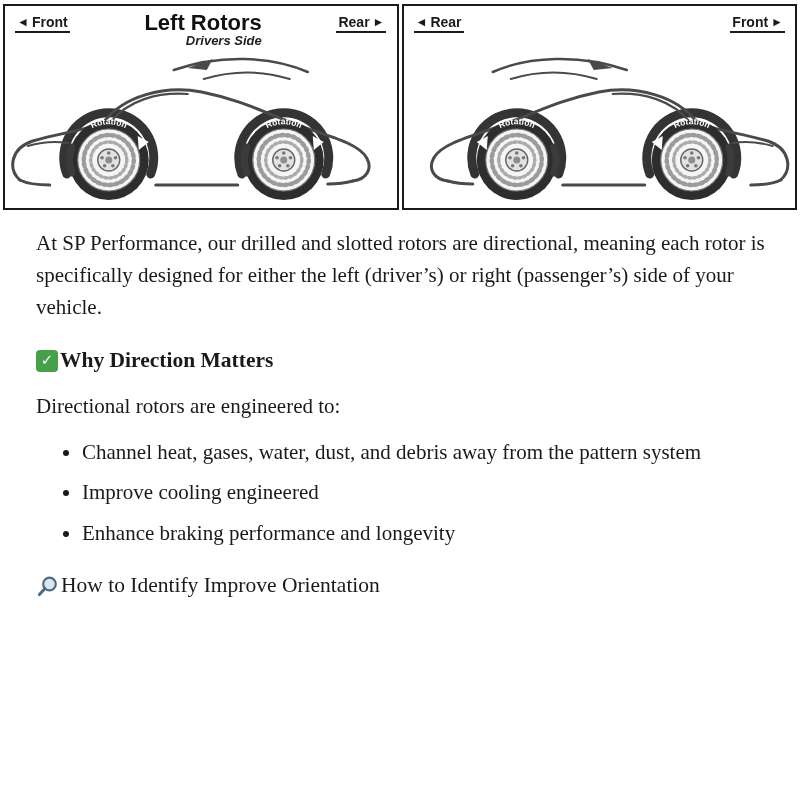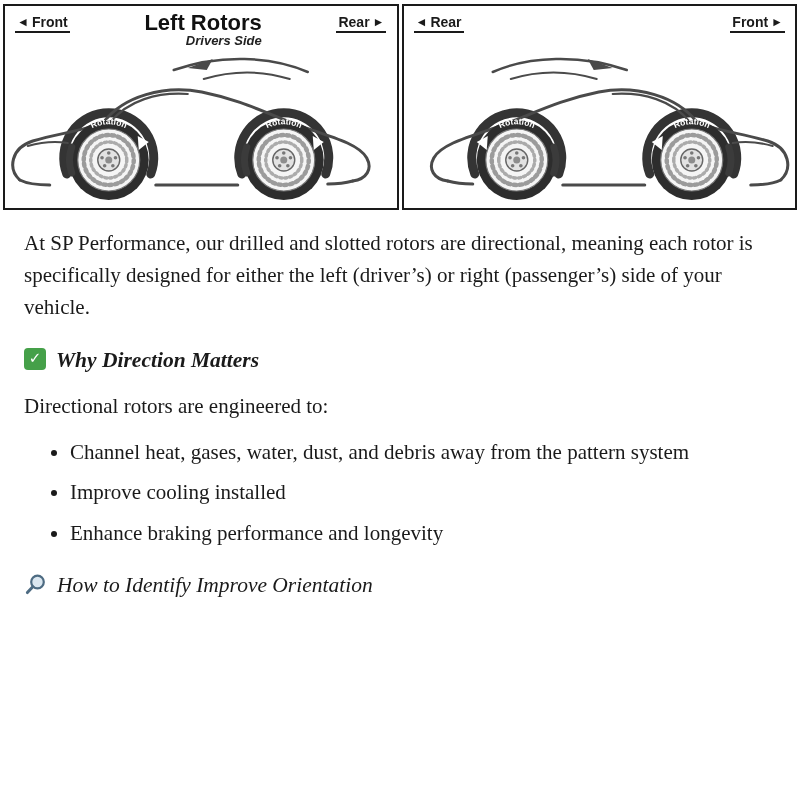--- a/index.html
+++ b/index.html
@@ -15,23 +15,23 @@
   .side-label { font-weight: bold; font-size: 14px; color: #1a1a1a;
                 border-bottom: 2.5px solid #1a1a1a; padding: 0 2px 1px 2px;
                 display: inline-flex; align-items: center; gap: 3px; margin-top: 3px; }
   .side-label .arr { font-size: 12px; line-height: 1; }
   .panel-center { text-align: right; line-height: 1.05; }
   .panel-title { font-size: 22px; font-weight: bold; color: #111; }
   .panel-sub { font-size: 13px; font-weight: bold; font-style: italic; color: #222; }
   .carsvg { display: block; width: 100%; height: 160px; }
 
   
-  .article { padding: 16px 28px 0 24px; font-size: 21px; }
+  .article { padding: 16px 28px 0 36px; font-size: 21px; }
   .intro { line-height: 1.52; margin: 2px 0 24px 0; }
-  .sec-head { display: flex; gap: 10px; margin: 0 0 18px 0; font-size: 21.5px; font-style: italic; }
+  .sec-head { display: flex; align-items: center; gap: 2px; margin: 0 0 18px 0; font-size: 21.5px; }
   .sec-head.bold { font-weight: bold; }
   .sec-head .title { line-height: 1.2; }
   .check-icon { width: 22px; height: 22px; background: #45a049; border-radius: 4px;
                 display: inline-flex; align-items: center; justify-content: center; flex: 0 0 auto; }
   .check-icon::after { content: "✓"; color: #fff; font-family: "DejaVu Sans", sans-serif;
                        font-weight: bold; font-size: 15px; line-height: 1; }
   .mag-icon { width: 23px; height: 23px; flex: 0 0 auto; }
   .lead { margin: 8px 0 16px 0; line-height: 1.4; }
   ul.bullets { margin: 0 0 24px 0; padding-left: 46px; list-style: disc; }
   ul.bullets li { margin-bottom: 9px; line-height: 1.5; }
@@ -144,21 +144,21 @@
 
   <div class="sec-head bold">
     <span class="check-icon"></span>
     <span class="title">Why Direction Matters</span>
   </div>
 
   <p class="lead">Directional rotors are engineered to:</p>
 
   <ul class="bullets">
     <li>Channel heat, gases, water, dust, and debris away from the pattern system</li>
-    <li>Improve cooling installed</li>
+    <li>Improve cooling engineered</li>
     <li>Enhance braking performance and longevity</li>
   </ul>
 
   <div class="sec-head">
     <svg class="mag-icon" viewBox="0 0 23 23">
       <circle cx="13.5" cy="9" r="6.3" fill="#dbe7f0" stroke="#4d6b82" stroke-width="2.2"></circle>
       <line x1="8.8" y1="13.8" x2="3.4" y2="19.6" stroke="#4d6b82" stroke-width="3" stroke-linecap="round"></line>
     </svg>
     <span class="title">How to Identify Improve Orientation</span>
   </div>

